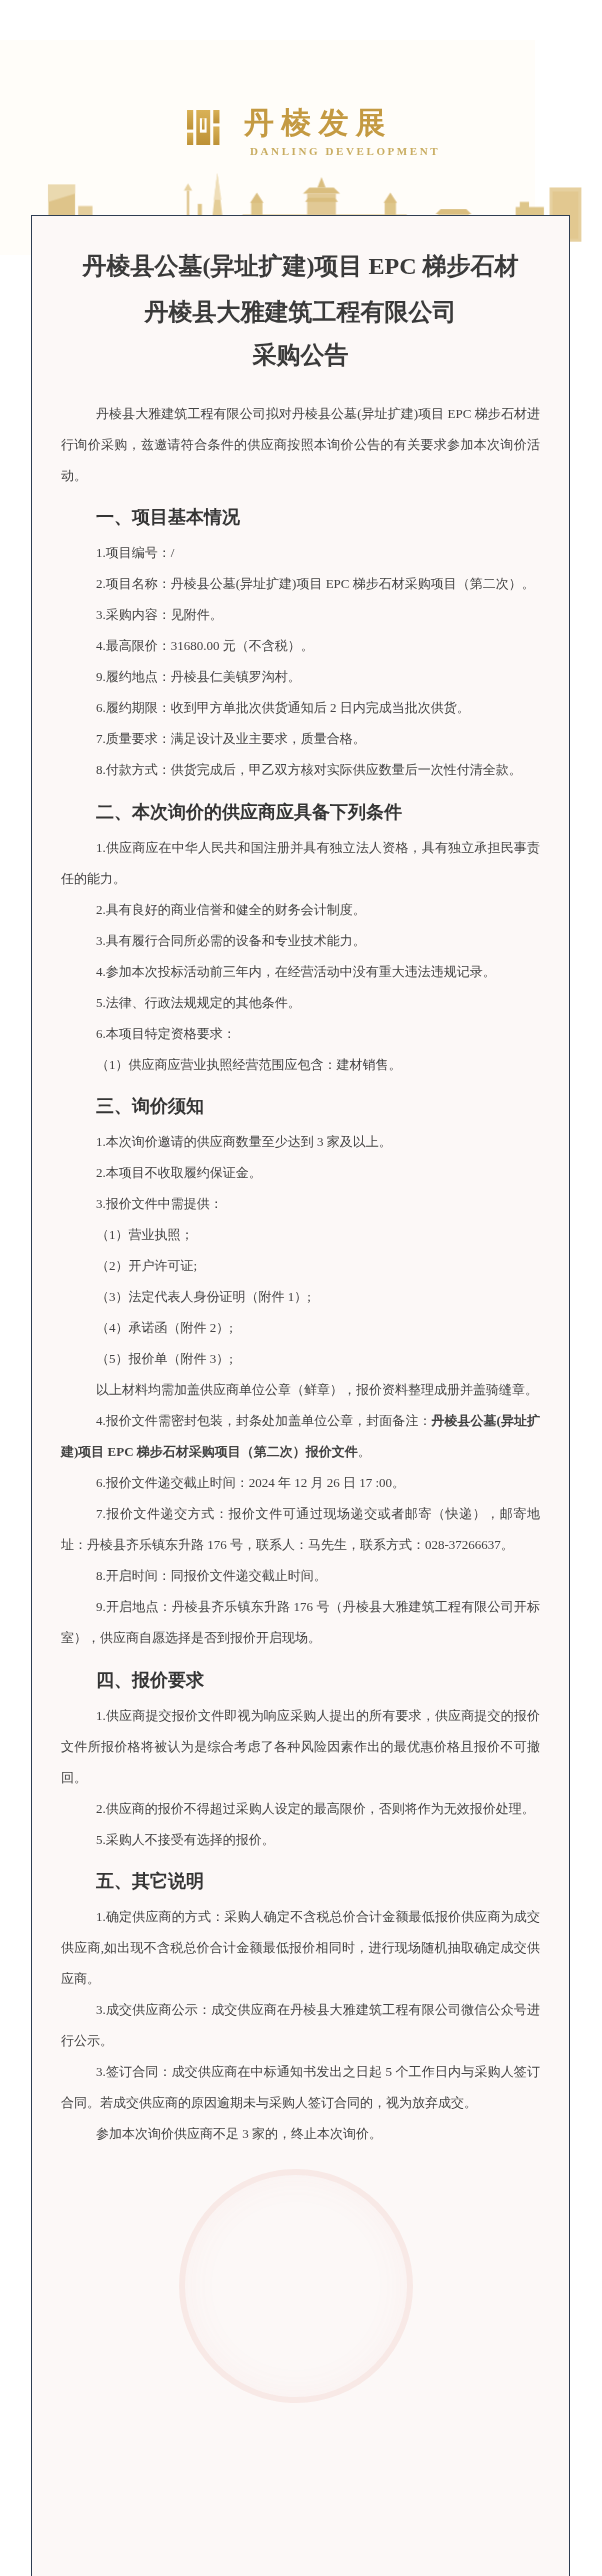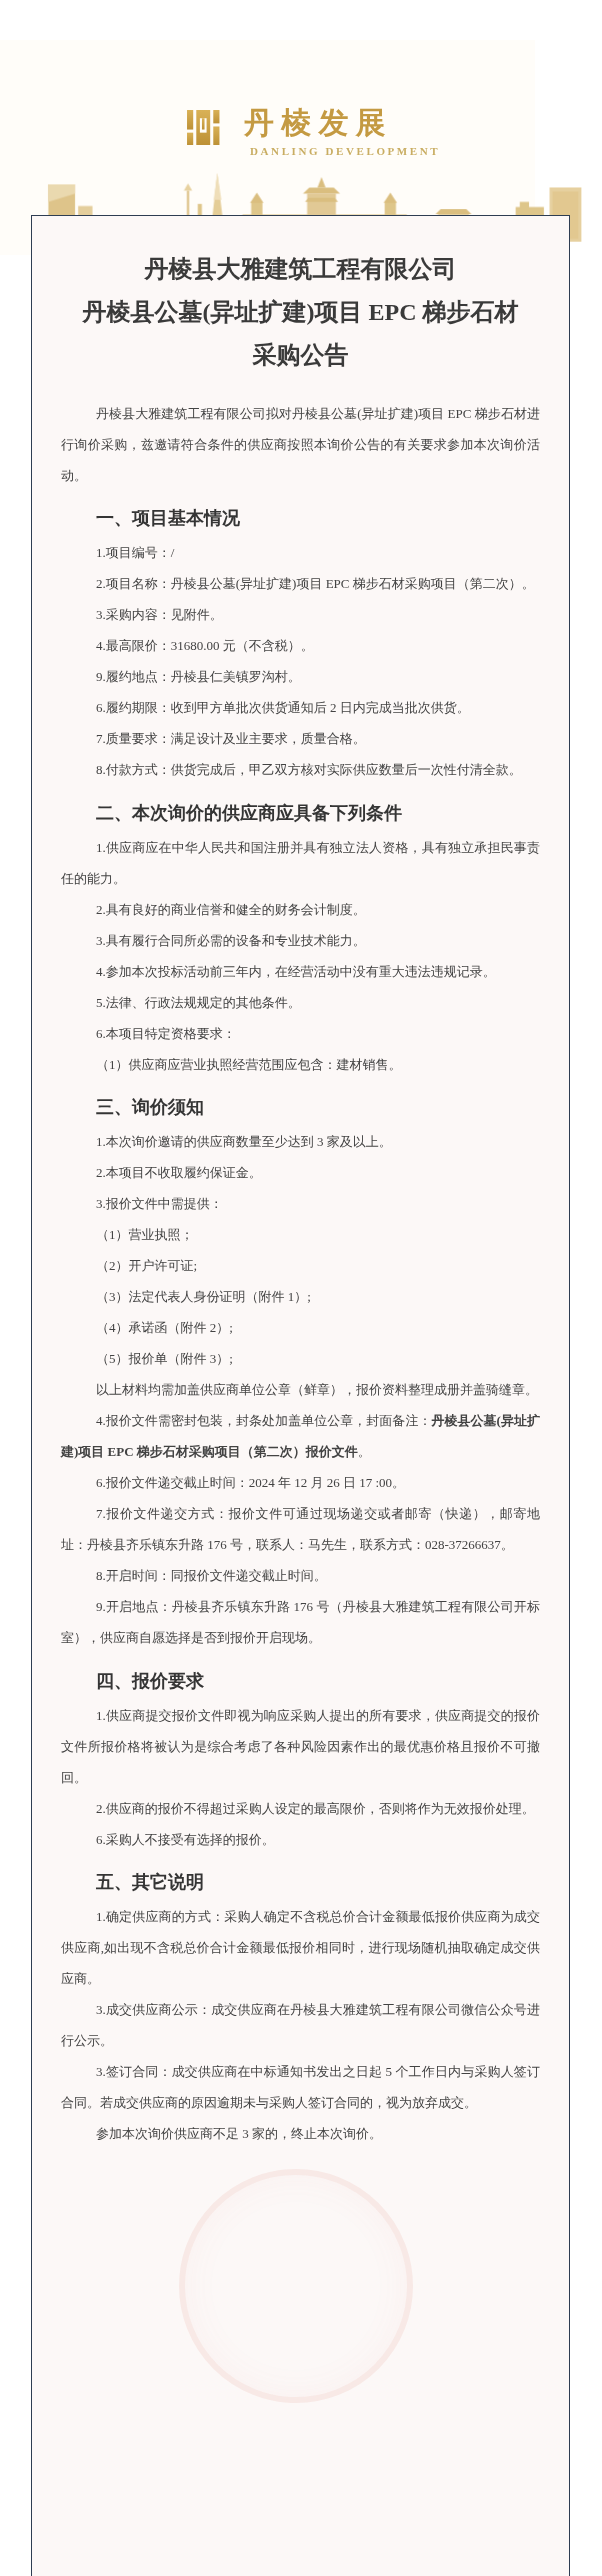--- a/index.html
+++ b/index.html
@@ -18,21 +18,21 @@
   
   .card{position:absolute;left:31px;top:215px;width:539px;height:3133px;
         box-sizing:border-box;border:1.5px solid #2e3d52;background:#fcf8f7;
         padding:29px 29px 18.5px 29px;display:flex;flex-direction:column;overflow:hidden;}
   .doc-title{ text-align:center;font-weight:bold;color:#3a3a3a;font-size:24px;line-height:43px;}
   .doc-title.first{margin-top:3.1px;}
   .doc-body{margin-top:20.6px;}
   .blk{font-size:13px;line-height:31px;text-align:justify;color:#434343;margin:0;}
   .blk-para,.blk-item{text-indent:35px;}
   .blk-h2{font-weight:bold;text-indent:35px;margin:12.4px 0 3.1px 0;color:#353535;
-          font-family:Liberation Serif, serif;font-size:18px;}
+          font-family:Liberation Mono, monospace;font-size:18px;}
   .run-b{font-weight:bold;}
 
   
   .stamp-ghost{position:absolute;left:147px;top:1953px;width:222px;height:222px;
                border-radius:50%;border:6.2px solid rgba(214,106,90,0.10);
                box-shadow:inset 0 0 36px rgba(214,106,90,0.05);pointer-events:none;}
 </style>
 </head>
 <body>
 
@@ -94,22 +94,22 @@
         <rect x="1010" y="62" width="18" height="12" fill="#d9bc76"></rect>
         <rect x="1068" y="34" width="62" height="106" fill="#e2c88e"></rect>
         <rect x="1074" y="42" width="50" height="92" fill="#d8b76e" opacity="0.55"></rect>
       </g>
     </svg>
   </div>
 
   <div class="card">
     <div class="stamp-ghost"></div>
 
+    <div class="doc-title">丹棱县公墓(异址扩建)项目 EPC 梯步石材</div>
     <div class="doc-title first">丹棱县大雅建筑工程有限公司</div>
-    <div class="doc-title">丹棱县公墓(异址扩建)项目 EPC 梯步石材</div>
     <div class="doc-title">采购公告</div>
 
     <div class="doc-body">
         <div class="blk blk-para"><span>丹棱县大雅建筑工程有限公司拟对丹棱县公墓(异址扩建)项目 EPC 梯步石材进行询价采购，兹邀请符合条件的供应商按照本询价公告的有关要求参加本次询价活动。</span></div>
         <div class="blk blk-h2"><span>一、项目基本情况</span></div>
         <div class="blk blk-item"><span>1.项目编号：/</span></div>
         <div class="blk blk-item"><span>2.项目名称：丹棱县公墓(异址扩建)项目 EPC 梯步石材采购项目（第二次）。</span></div>
         <div class="blk blk-item"><span>3.采购内容：见附件。</span></div>
         <div class="blk blk-item"><span>4.最高限价：31680.00 元（不含税）。</span></div>
         <div class="blk blk-item"><span>9.履约地点：丹棱县仁美镇罗沟村。</span></div>
@@ -135,21 +135,21 @@
         <div class="blk blk-item"><span>（5）报价单（附件 3）;</span></div>
         <div class="blk blk-para"><span>以上材料均需加盖供应商单位公章（鲜章），报价资料整理成册并盖骑缝章。</span></div>
         <div class="blk blk-item"><span>4.报价文件需密封包装，封条处加盖单位公章，封面备注：</span><span class="run-b">丹棱县公墓(异址扩建)项目 EPC 梯步石材采购项目（第二次）报价文件</span><span>。</span></div>
         <div class="blk blk-item"><span>6.报价文件递交截止时间：2024 年 12 月 26 日 17 :00。</span></div>
         <div class="blk blk-item"><span>7.报价文件递交方式：报价文件可通过现场递交或者邮寄（快递），邮寄地址：丹棱县齐乐镇东升路 176 号，联系人：马先生，联系方式：028-37266637。</span></div>
         <div class="blk blk-item"><span>8.开启时间：同报价文件递交截止时间。</span></div>
         <div class="blk blk-item"><span>9.开启地点：丹棱县齐乐镇东升路 176 号（丹棱县大雅建筑工程有限公司开标室），供应商自愿选择是否到报价开启现场。</span></div>
         <div class="blk blk-h2"><span>四、报价要求</span></div>
         <div class="blk blk-item"><span>1.供应商提交报价文件即视为响应采购人提出的所有要求，供应商提交的报价文件所报价格将被认为是综合考虑了各种风险因素作出的最优惠价格且报价不可撤回。</span></div>
         <div class="blk blk-item"><span>2.供应商的报价不得超过采购人设定的最高限价，否则将作为无效报价处理。</span></div>
-        <div class="blk blk-item"><span>6.采购人不接受有选择的报价。</span></div>
+        <div class="blk blk-item"><span>5.采购人不接受有选择的报价。</span></div>
         <div class="blk blk-h2"><span>五、其它说明</span></div>
         <div class="blk blk-item"><span>1.确定供应商的方式：采购人确定不含税总价合计金额最低报价供应商为成交供应商,如出现不含税总价合计金额最低报价相同时，进行现场随机抽取确定成交供应商。</span></div>
         <div class="blk blk-item"><span>3.成交供应商公示：成交供应商在丹棱县大雅建筑工程有限公司微信公众号进行公示。</span></div>
         <div class="blk blk-item"><span>3.签订合同：成交供应商在中标通知书发出之日起 5 个工作日内与采购人签订合同。若成交供应商的原因逾期未与采购人签订合同的，视为放弃成交。</span></div>
         <div class="blk blk-item"><span>参加本次询价供应商不足 3 家的，终止本次询价。</span></div>
       </div>
 
   </div>
 
 </div>

